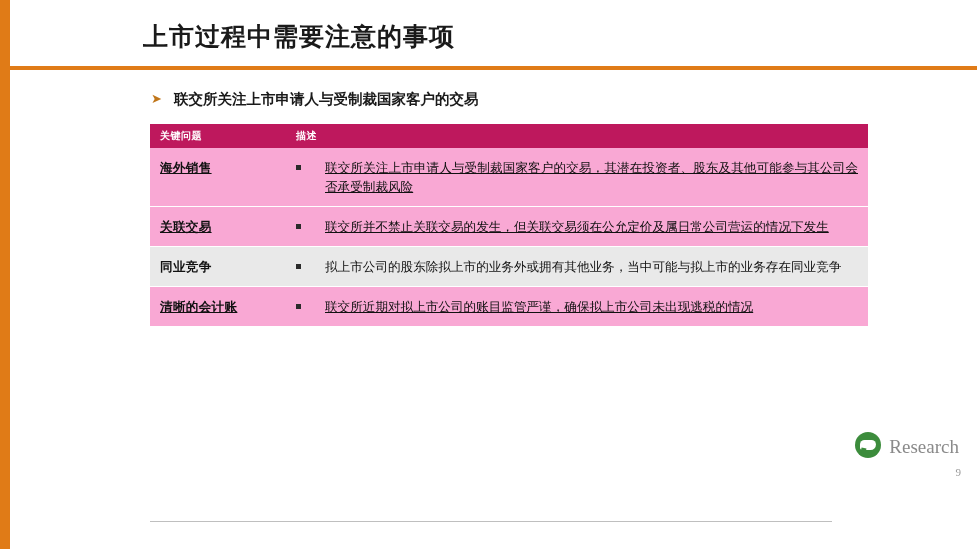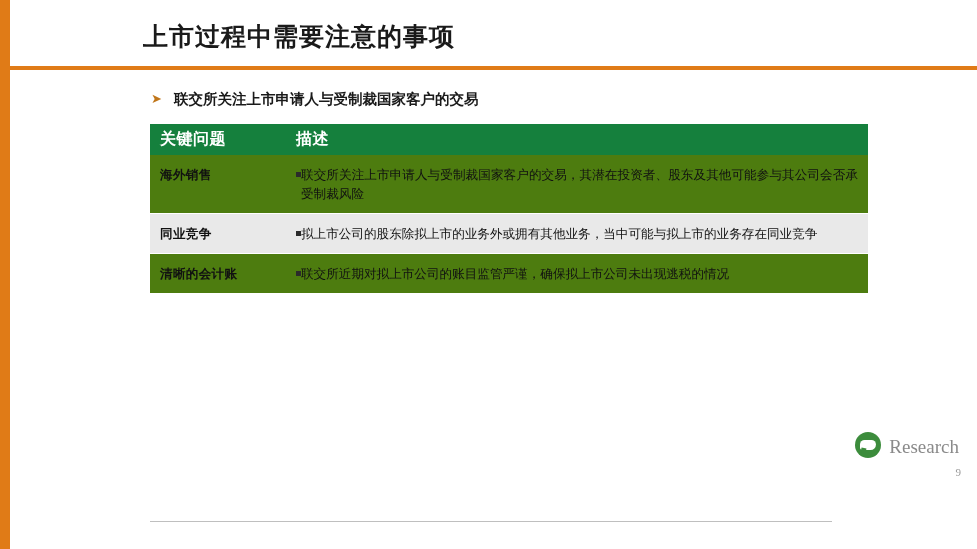--- a/index.html
+++ b/index.html
@@ -76,23 +76,23 @@
     left: 150px;
     top: 124px;
     width: 682px;
   }
   table.main-table {
     border-collapse: collapse;
     width: 682px;
     table-layout: fixed;
   }
   table.main-table thead th {
-    background: #15803d;
+    background: #be185d;
     color: #ffffff;
-    font-size: 16px;
+    font-size: 10px;
     font-weight: bold;
     text-align: left;
     padding: 5px 8px 5px 10px;
     font-family: "DejaVu Serif", serif;
     letter-spacing: 0.5px;
   }
   table.main-table th.col-key { width: 118px; }
   table.main-table th.col-desc { width: 564px; }
   table.main-table tbody td {
     vertical-align: top;
@@ -101,25 +101,25 @@
     line-height: 19px;
     color: #111111;
     font-family: "DejaVu Serif", serif;
     border-bottom: 1px solid #ffffff;
   }
   table.main-table tbody td.key {
     font-weight: bold;
     padding-left: 10px;
     letter-spacing: 0.3px;
   }
-  table.main-table tbody tr.odd td { background: #4d7c0f; }
+  table.main-table tbody tr.odd td { background: #f9a8d4; text-decoration: underline; }
   table.main-table tbody tr.even td { background: #e9e9e9; }
   .desc-item {
     display: flex;
-    gap: 0;
+    gap: 24px;
     align-items: flex-start;
   }
   .desc-item .sq {
     flex: 0 0 auto;
     width: 5px;
     height: 5px;
     background: #2b2b2b;
     margin-top: 7px;
   }
   .desc-item .txt {
@@ -213,20 +213,29 @@
       <tbody>
         <tr class="odd">
           <td class="key">海外销售</td>
           <td>
             <div class="desc-item">
               <span class="sq"></span>
               <span class="txt">联交所关注上市申请人与受制裁国家客户的交易，其潜在投资者、股东及其他可能参与其公司会否承受制裁风险</span>
             </div>
           </td>
         </tr>
+        <tr class="odd">
+          <td class="key">关联交易</td>
+          <td>
+            <div class="desc-item">
+              <span class="sq"></span>
+              <span class="txt">联交所并不禁止关联交易的发生，但关联交易须在公允定价及属日常公司营运的情况下发生</span>
+            </div>
+          </td>
+        </tr>
         <tr class="even">
           <td class="key">同业竞争</td>
           <td>
             <div class="desc-item">
               <span class="sq"></span>
               <span class="txt">拟上市公司的股东除拟上市的业务外或拥有其他业务，当中可能与拟上市的业务存在同业竞争</span>
             </div>
           </td>
         </tr>
         <tr class="odd">

